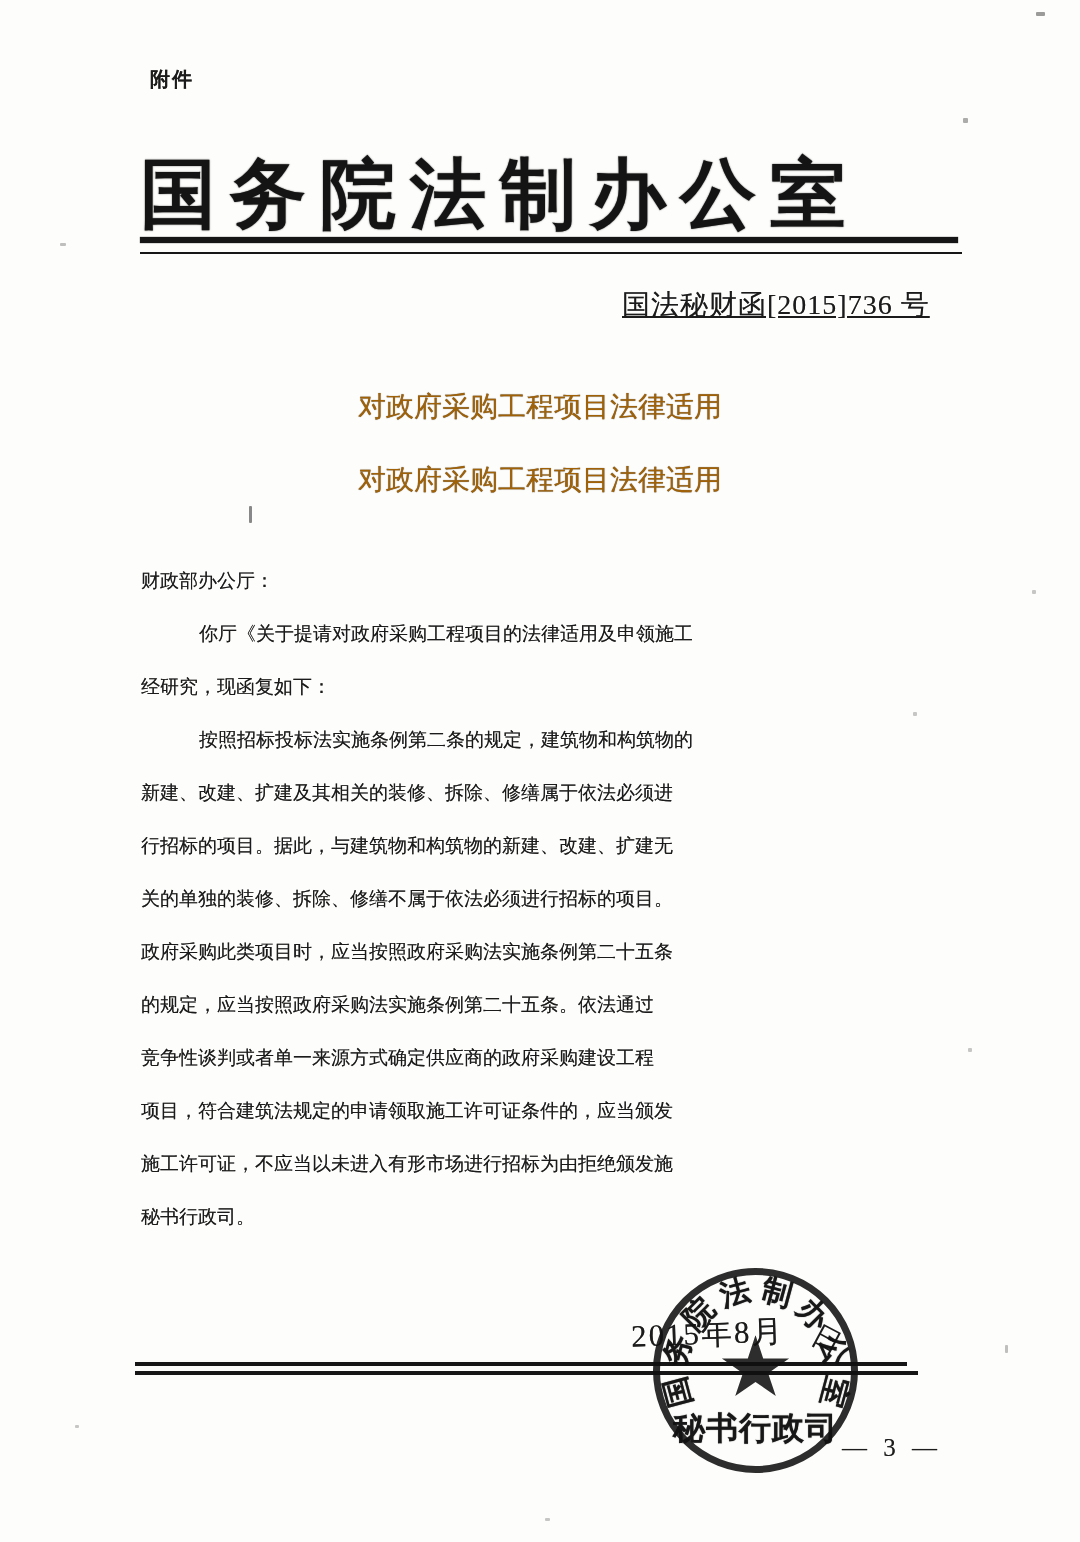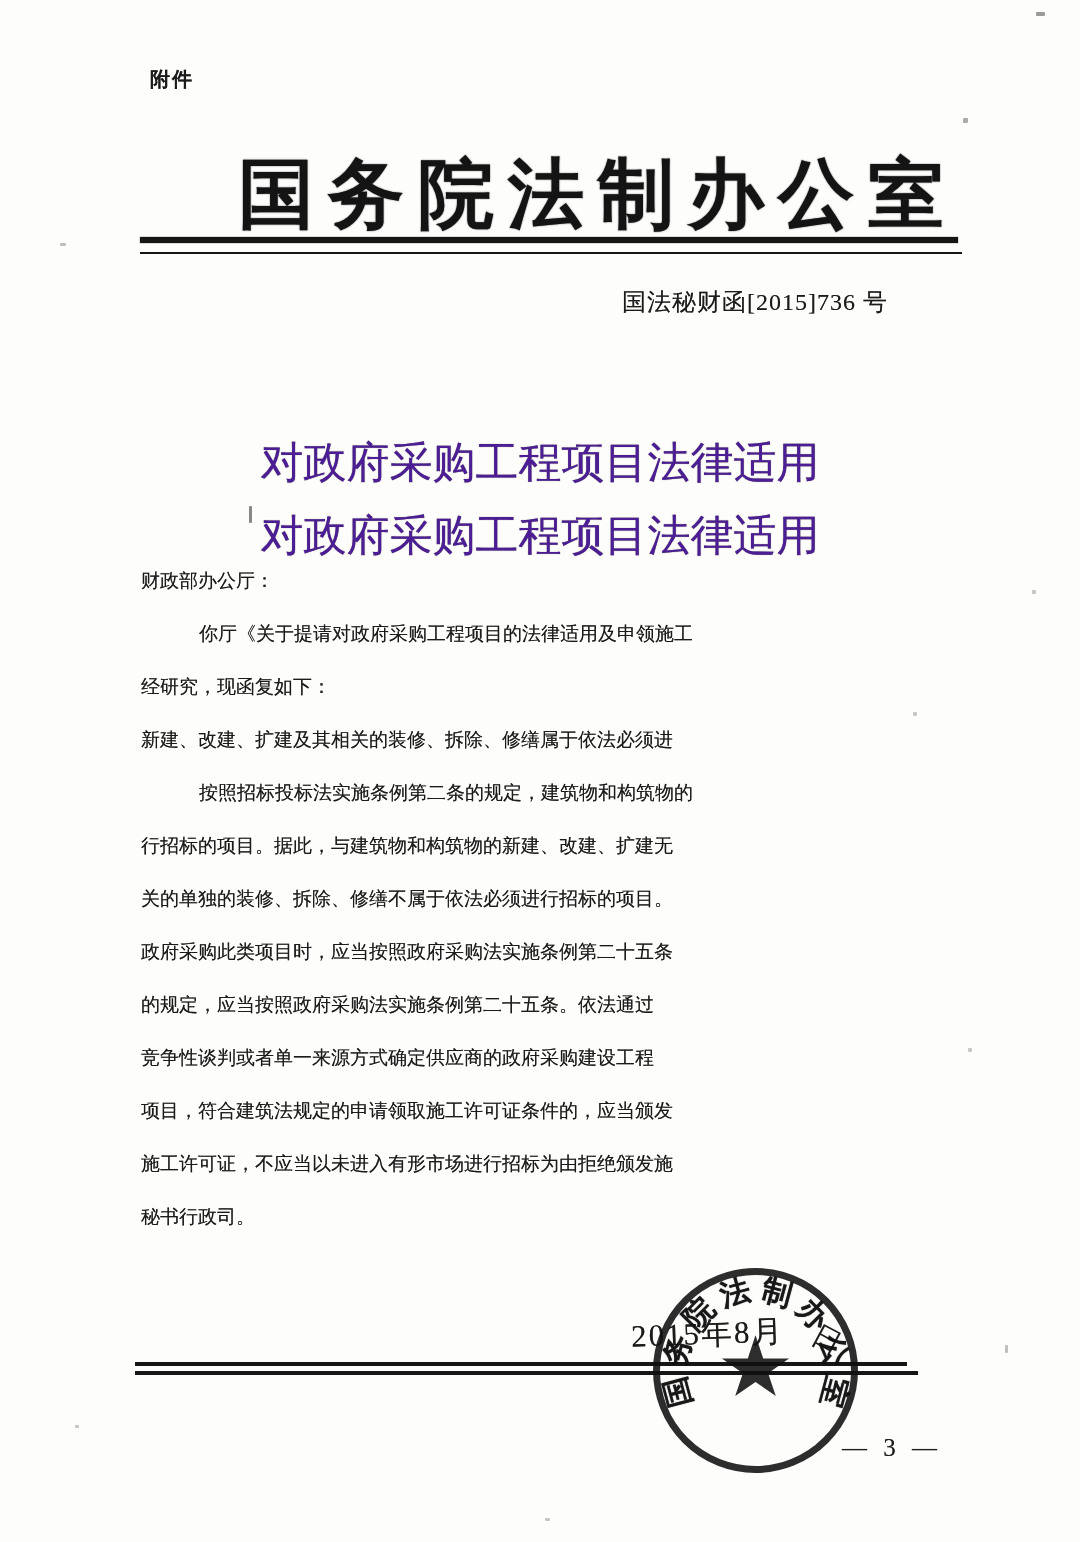--- a/index.html
+++ b/index.html
@@ -8,37 +8,37 @@
     background:#fdfdfb; overflow:hidden; color:#1b1b1b;
     font-family:"Liberation Serif","DejaVu Serif",serif;
   }
   .attachment {
     position:absolute; left:150px; top:66px;
     font-size:20px; font-weight:bold; letter-spacing:2px;
     text-shadow:0 0 .6px rgba(0,0,0,.6);
   }
   .letterhead {
     position:absolute; left:140px; top:144px; width:818px;
-    text-align:right; font-size:76px; font-weight:bold;
+    text-align:left; font-size:76px; font-weight:bold;
     letter-spacing:14px; white-space:nowrap; color:#141414;
     text-shadow:0 0 1.5px rgba(0,0,0,.75);
   }
   .rule { position:absolute; background:#161616; }
   .rule-thick { left:140px; top:237px; width:818px; height:6px; box-shadow:0 0 1px #333; }
   .rule-thin  { left:140px; top:252px; width:822px; height:2px; }
   .doc-number {
     position:absolute; left:622px; top:286px; width:330px;
-    font-size:24px; letter-spacing:1px; white-space:nowrap;
+    font-size:28px; letter-spacing:1px; white-space:nowrap;
     text-shadow:0 0 .5px rgba(0,0,0,.5);
+    text-decoration:underline;
   }
   .title {
     position:absolute; left:0; width:1080px; text-align:center;
-    font-size:43px; letter-spacing:0px; color:#4c1d95;
+    font-size:28px; letter-spacing:0px; color:#a16207;
     text-shadow:0 0 .9px rgba(0,0,0,.65);
-    margin-top:46px;
   }
   .title1 { top:388px; }
   .title2 { top:461px; }
   .body-block { position:absolute; left:141px; top:554px; width:816px; }
   .line {
     height:53px; line-height:53px; font-size:19px;
     white-space:nowrap; text-shadow:0 0 .6px rgba(0,0,0,.55);
   }
   .indent { padding-left:58px;font-family:Liberation Serif, serif; }
   
@@ -103,22 +103,22 @@
 
   <div class="doc-number">国法秘财函[2015]736 号</div>
 
   <div class="title title1">对政府采购工程项目法律适用</div>
   <div class="title title2">对政府采购工程项目法律适用</div>
 
   <div class="body-block">
     <div class="line">财政部办公厅：</div>
     <div class="line indent">你厅《关于提请对政府采购工程项目的法律适用及申领施工</div>
     <div class="line">经研究，现函复如下：</div>
+    <div class="line indent">按照招标投标法实施条例第二条的规定，建筑物和构筑物的</div>
     <div class="line">新建、改建、扩建及其相关的装修、拆除、修缮属于依法必须进</div>
-    <div class="line indent">按照招标投标法实施条例第二条的规定，建筑物和构筑物的</div>
     <div class="line">行招标的项目。据此，与建筑物和构筑物的新建、改建、扩建无</div>
     <div class="line">关的单独的装修、拆除、修缮不属于依法必须进行招标的项目。</div>
     <div class="line">政府采购此类项目时，应当按照政府采购法实施条例第二十五条</div>
     <div class="line">的规定，应当按照政府采购法实施条例第二十五条。依法通过</div>
     <div class="line">竞争性谈判或者单一来源方式确定供应商的政府采购建设工程</div>
     <div class="line">项目，符合建筑法规定的申请领取施工许可证条件的，应当颁发</div>
     <div class="line">施工许可证，不应当以未进入有形市场进行招标为由拒绝颁发施</div>
     <div class="line">秘书行政司。</div>
   </div>
 
@@ -131,20 +131,21 @@
   <div class="seal">
     <span class="arc a0">国</span>
     <span class="arc a1">务</span>
     <span class="arc a2">院</span>
     <span class="arc a3">法</span>
     <span class="arc a4">制</span>
     <span class="arc a5">办</span>
     <span class="arc a6">公</span>
     <span class="arc a7">室</span>
     <div class="seal-star"></div>
+    <div class="seal-bottom">秘书行政司</div>
   </div>
 
   <div class="page-number">— 3 —</div>
 
   <div class="speck" style="left:963px;top:118px;width:5px;height:5px;opacity:.45;"></div>
   <div class="speck" style="left:1036px;top:12px;width:9px;height:4px;opacity:.55;"></div>
   <div class="speck" style="left:60px;top:243px;width:6px;height:3px;opacity:.35;"></div>
   <div class="speck" style="left:249px;top:506px;width:3px;height:17px;opacity:.65;"></div>
   <div class="speck" style="left:1032px;top:590px;width:4px;height:4px;opacity:.3;"></div>
   <div class="speck" style="left:913px;top:712px;width:4px;height:4px;opacity:.3;"></div>

